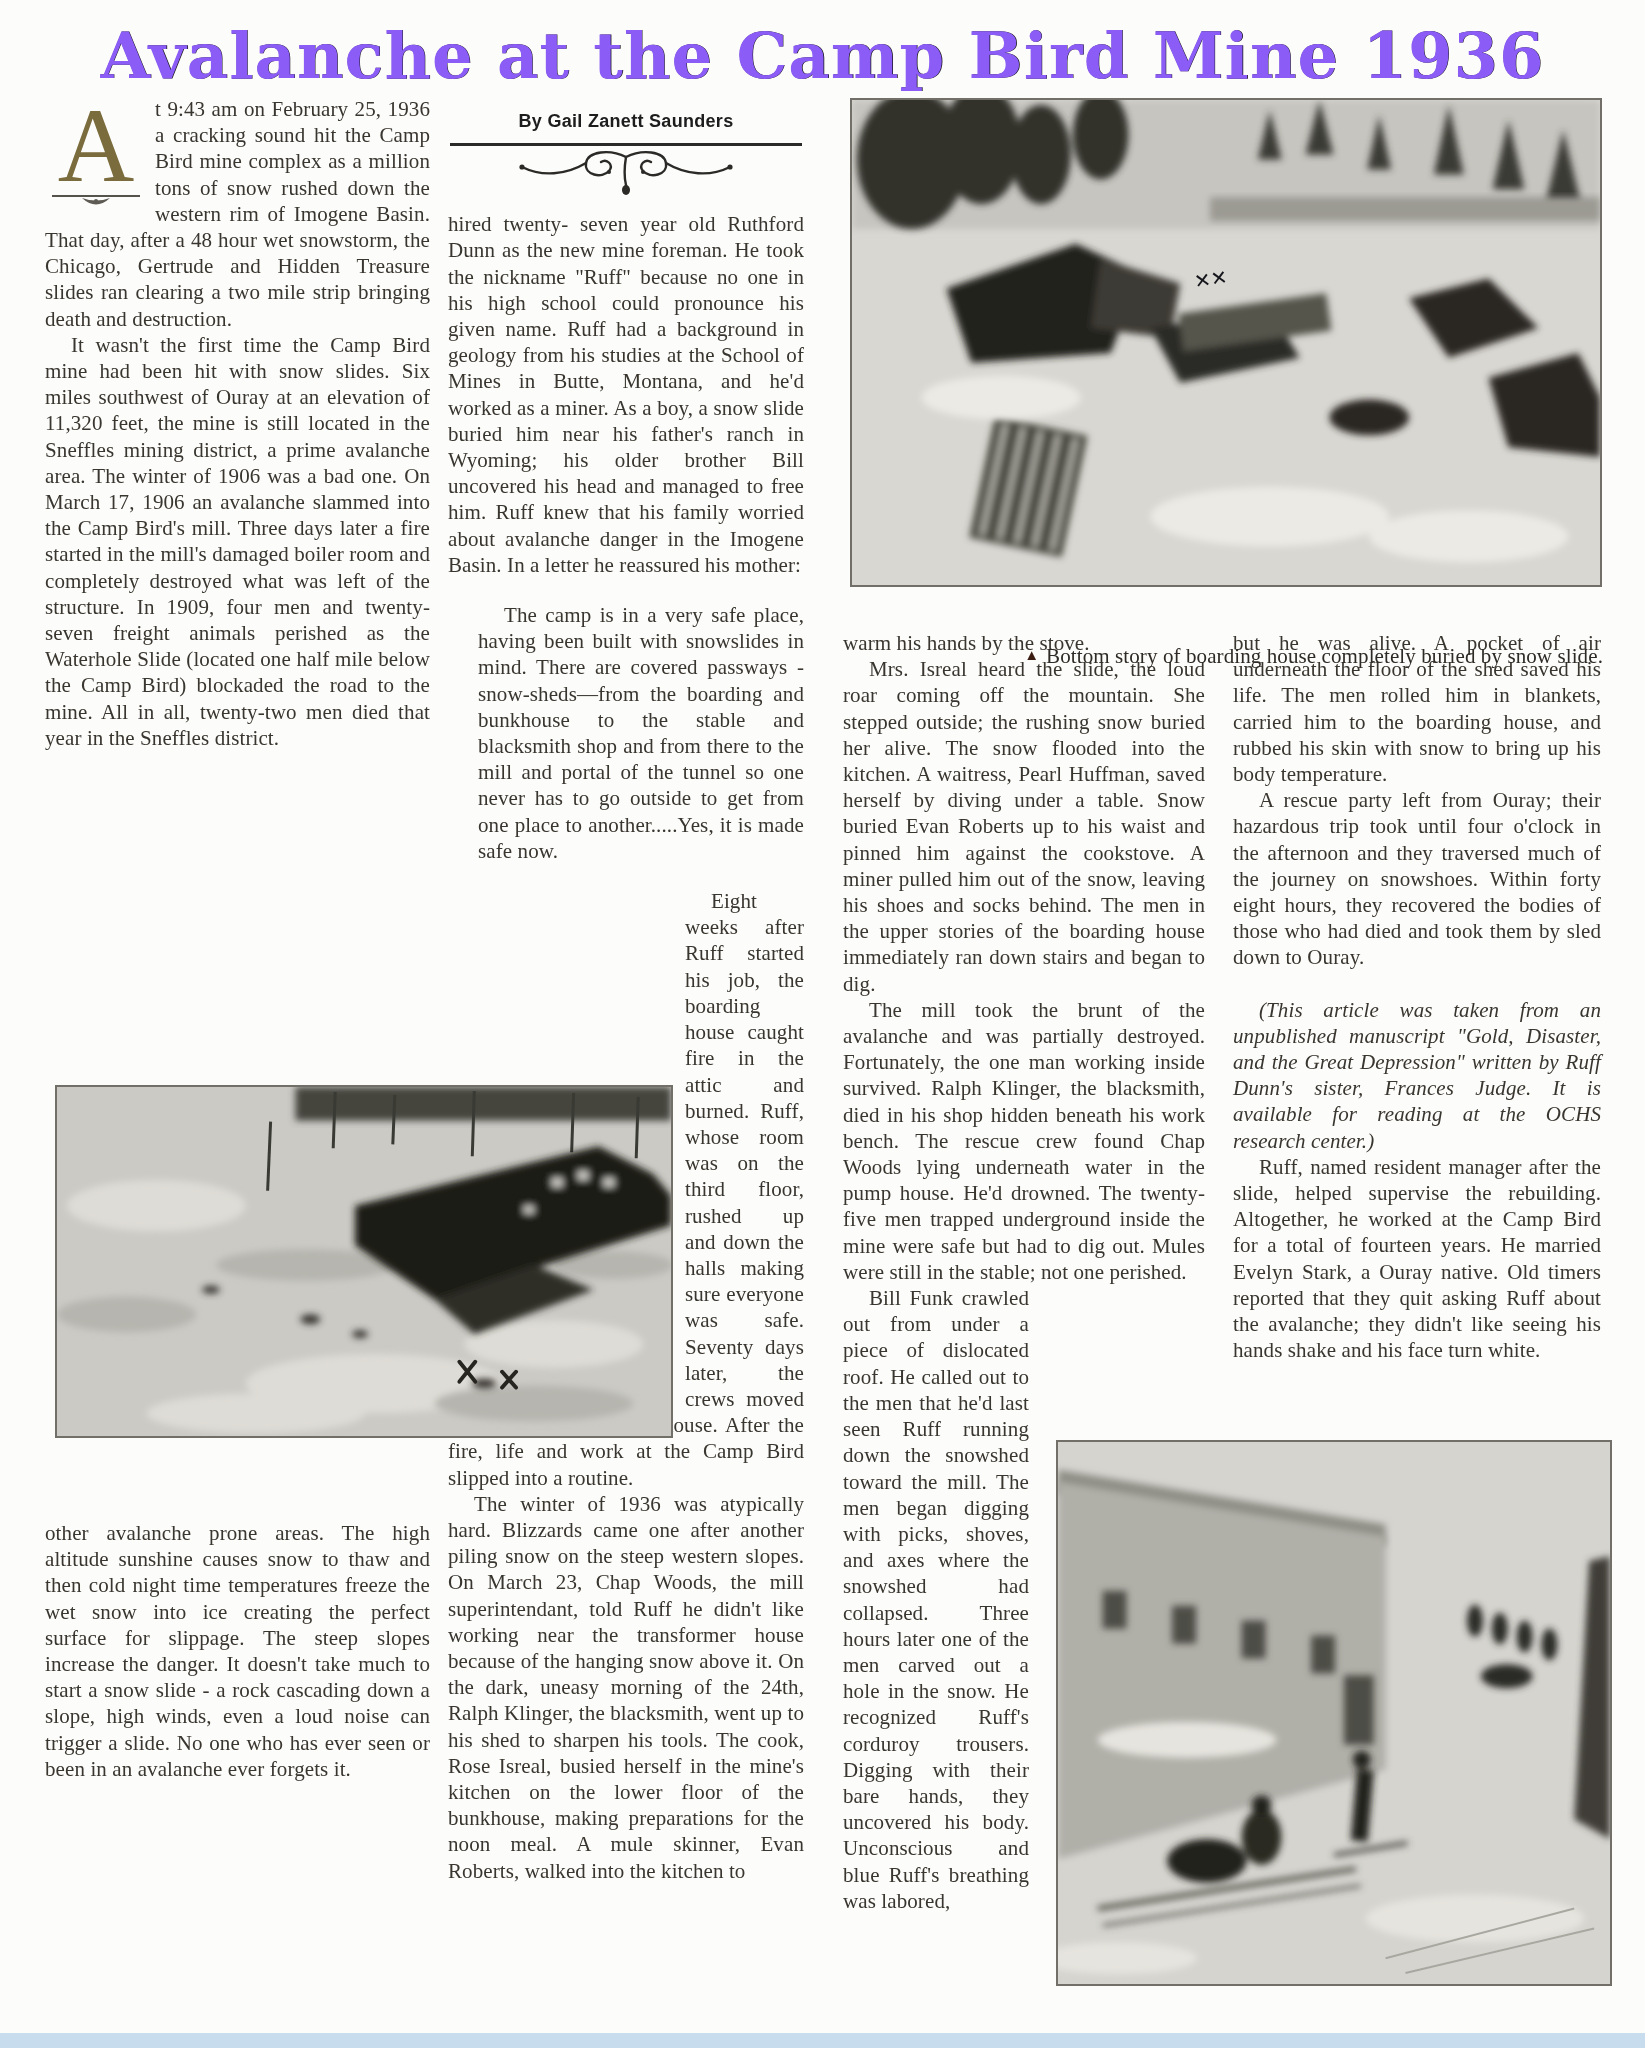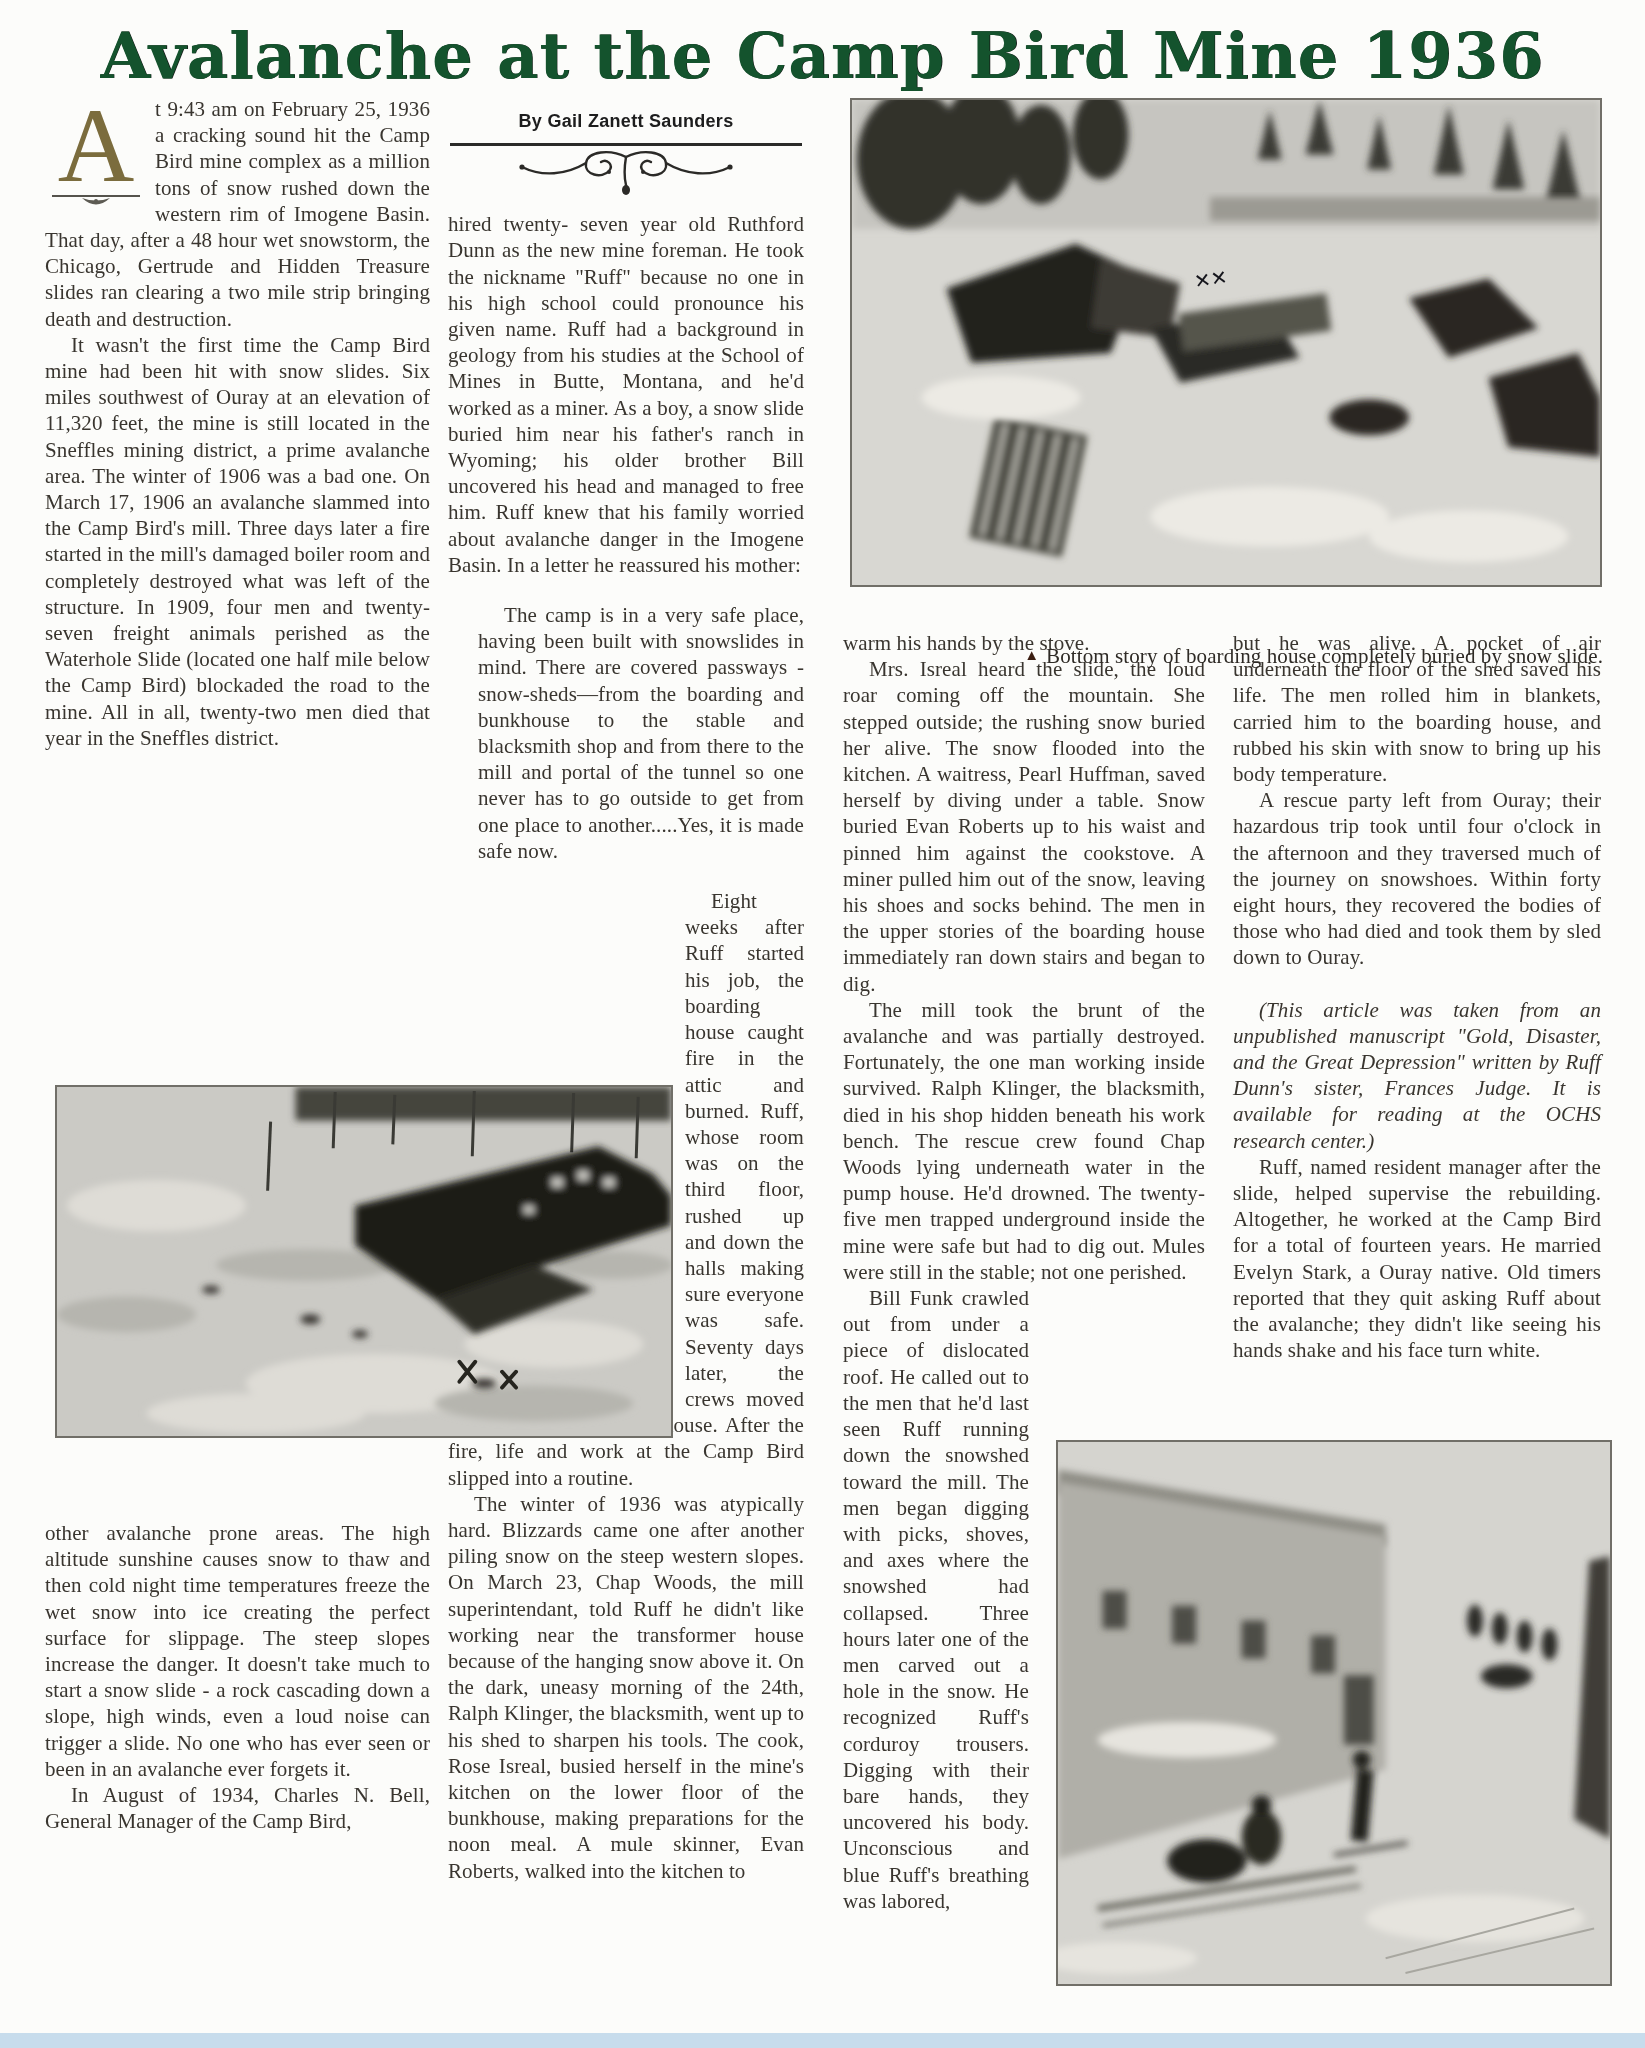--- a/index.html
+++ b/index.html
@@ -4,21 +4,21 @@
 <style>
   html,body{margin:0;padding:0;background:#e9e9e9;}
   .page{
     position:relative;width:1645px;height:2048px;margin:0 auto;
     background:#fcfcfa;overflow:hidden;
     font-family:"Liberation Serif",serif;color:#39352f;
   }
   .title{
     position:absolute;left:20px;right:20px;top:18px;margin:0;
     text-align:center;font-family:"DejaVu Serif",serif;font-weight:bold;
-    font-size:64px;letter-spacing:1px;color:#14532d;
+    font-size:64px;letter-spacing:1px;color:#8b5cf6;
     text-shadow:0.6px 0 0 #151515;
   }
   .col{
     position:absolute;text-align:justify;
     font-size:21px;line-height:26.2px;letter-spacing:0.1px;
   }
   .col p{margin:0;}
   .col p.ind{text-indent:26px;}
   #col1top{left:45px;top:96px;width:385px;}
   #col2{left:448px;top:100px;width:356px;}
@@ -134,21 +134,20 @@
 
   <div class="col" id="col4">
     <p>but he was alive. A pocket of air underneath the floor of the shed saved his life. The men rolled him in blankets, carried him to the boarding house, and rubbed his skin with snow to bring up his body temperature.</p>
     <p class="ind">A rescue party left from Ouray; their hazardous trip took until four o'clock in the afternoon and they traversed much of the journey on snowshoes. Within forty eight hours, they recovered the bodies of those who had died and took them by sled down to Ouray.</p>
     <p class="ind note">(This article was taken from an unpublished manuscript "Gold, Disaster, and the Great Depression" written by Ruff Dunn's sister, Frances Judge. It is available for reading at the OCHS research center.)</p>
     <p class="ind">Ruff, named resident manager after the slide, helped supervise the rebuilding. Altogether, he worked at the Camp Bird for a total of fourteen years. He married Evelyn Stark, a Ouray native. Old timers reported that they quit asking Ruff about the avalanche; they didn't like seeing his hands shake and his face turn white.</p>
   </div>
 
   <div class="col" id="col1bot">
     <p>other avalanche prone areas. The high altitude sunshine causes snow to thaw and then cold night time temperatures freeze the wet snow into ice creating the perfect surface for slippage. The steep slopes increase the danger. It doesn't take much to start a snow slide - a rock cascading down a slope, high winds, even a loud noise can trigger a slide. No one who has ever seen or been in an avalanche ever forgets it.</p>
-    <p class="ind">In August of 1934, Charles N. Bell, General Manager of the Camp Bird,</p>
   </div>
 
   <div class="photo" id="photoTR">
     <svg viewBox="0 0 752 489" preserveAspectRatio="none">
       <defs>
           <filter id="bTR" x="-20%" y="-20%" width="140%" height="140%">
             <feGaussianBlur stdDeviation="4"></feGaussianBlur>
           </filter>
         </defs>
       <rect width="752" height="489" fill="#d8d7d2"></rect>

